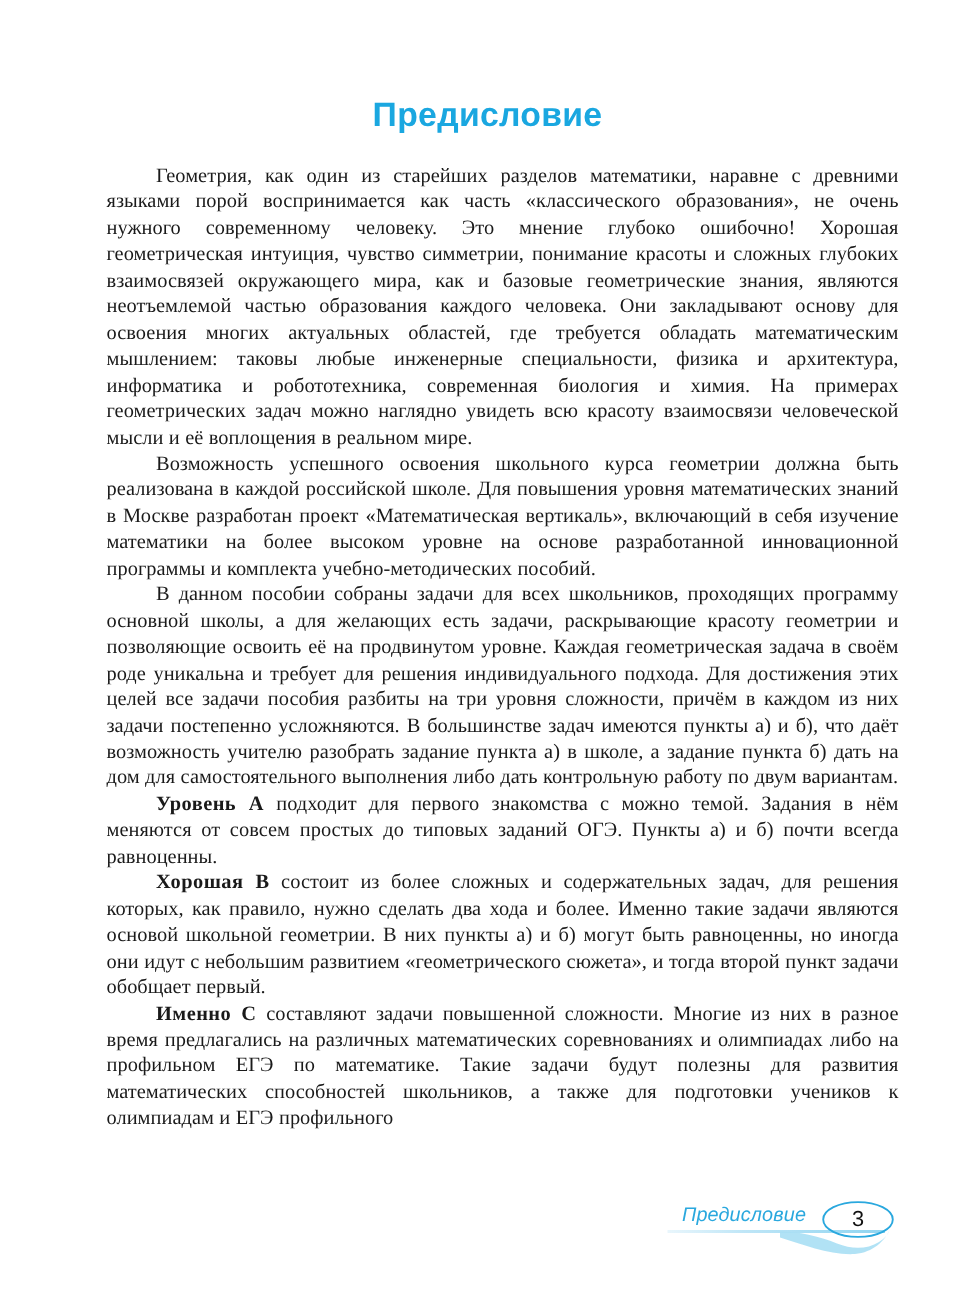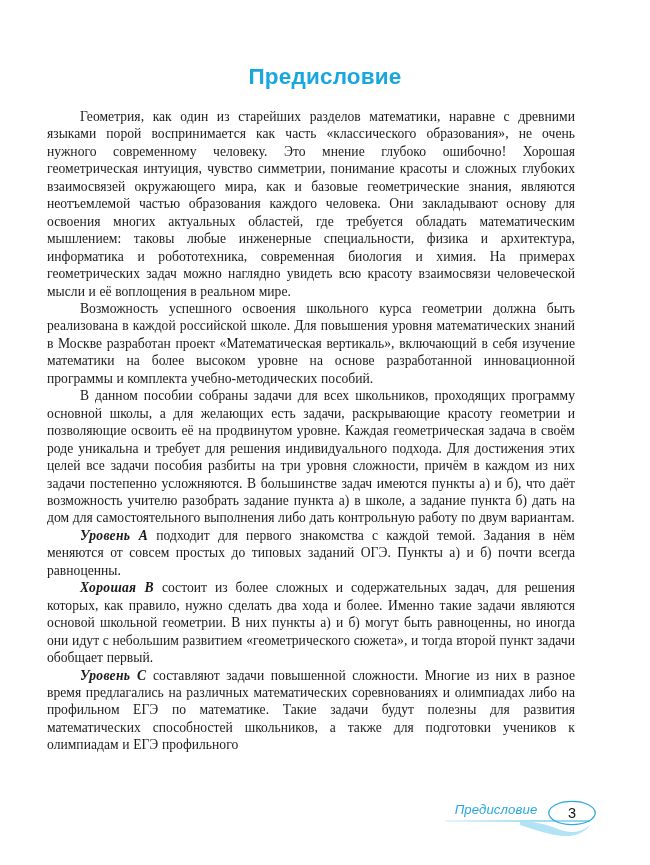--- a/index.html
+++ b/index.html
@@ -35,39 +35,38 @@
     font-weight: bold;
     font-size: 22.5px;
     letter-spacing: 0.2px;
     color: #1aa7e0;
   }
 
   
   .body-column {
     position: absolute;
     top: 108px;
-    left: 47px;
+    left: 71px;
     width: 528px;
   }
 
   p.para {
     margin: 0;
     text-align: justify;
     text-justify: inter-word;
     text-indent: 33px;
     font-size: 13.6px;
     line-height: 17.45px;
     letter-spacing: 0.02px;
     word-spacing: 0.2px;
     hyphens: manual;
   }
 
   .level-label {
     font-weight: bold;
-    font-style: italic;
     letter-spacing: 0.3px;
   }
 
   
   .footer {
     position: absolute;
     left: 0;
     top: 800px;
     width: 650px;
     height: 46px;
@@ -146,29 +145,29 @@
 
     <p class="para">
       <span>Возможность успешного освоения школьного курса геометрии должна быть реализована в каждой российской школе. Для повышения уровня математических знаний в Москве разработан проект «Математическая вертикаль», включающий в себя изучение математики на более высоком уровне на основе разработанной инновационной программы и комплекта учебно-методических пособий.</span>
     </p>
 
     <p class="para">
       <span>В данном пособии собраны задачи для всех школьников, проходящих программу основной школы, а для желающих есть задачи, раскрывающие красоту геометрии и позволяющие освоить её на продвинутом уровне. Каждая геометрическая задача в своём роде уникальна и требует для решения индивидуального подхода. Для достижения этих целей все задачи пособия разбиты на три уровня сложности, причём в каждом из них задачи постепенно усложняются. В большинстве задач имеются пункты а) и б), что даёт возможность учителю разобрать задание пункта а) в школе, а задание пункта б) дать на дом для самостоятельного выполнения либо дать контрольную работу по двум вариантам.</span>
     </p>
 
     <p class="para">
-      <span class="level-label">Уровень А</span><span> подходит для первого знакомства с каждой темой. Задания в нём меняются от совсем простых до типовых заданий ОГЭ. Пункты а) и б) почти всегда равноценны.</span>
+      <span class="level-label">Уровень А</span><span> подходит для первого знакомства с можно темой. Задания в нём меняются от совсем простых до типовых заданий ОГЭ. Пункты а) и б) почти всегда равноценны.</span>
     </p>
 
     <p class="para">
       <span class="level-label">Хорошая B</span><span> состоит из более сложных и содержательных задач, для решения которых, как правило, нужно сделать два хода и более. Именно такие задачи являются основой школьной геометрии. В них пункты а) и б) могут быть равноценны, но иногда они идут с небольшим развитием «геометрического сюжета», и тогда второй пункт задачи обобщает первый.</span>
     </p>
 
     <p class="para">
-      <span class="level-label">Уровень C</span><span> составляют задачи повышенной сложности. Многие из них в разное время предлагались на различных математических соревнованиях и олимпиадах либо на профильном ЕГЭ по математике. Такие задачи будут полезны для развития математических способностей школьников, а также для подготовки учеников к олимпиадам и ЕГЭ профильного</span>
+      <span class="level-label">Именно C</span><span> составляют задачи повышенной сложности. Многие из них в разное время предлагались на различных математических соревнованиях и олимпиадах либо на профильном ЕГЭ по математике. Такие задачи будут полезны для развития математических способностей школьников, а также для подготовки учеников к олимпиадам и ЕГЭ профильного</span>
     </p>
 
   </div>
 
   <div class="footer">
 
     <div class="footer-rule"></div>
 
     <div class="footer-swoosh">
       <svg width="78" height="20" viewBox="0 0 78 20" xmlns="http://www.w3.org/2000/svg">

